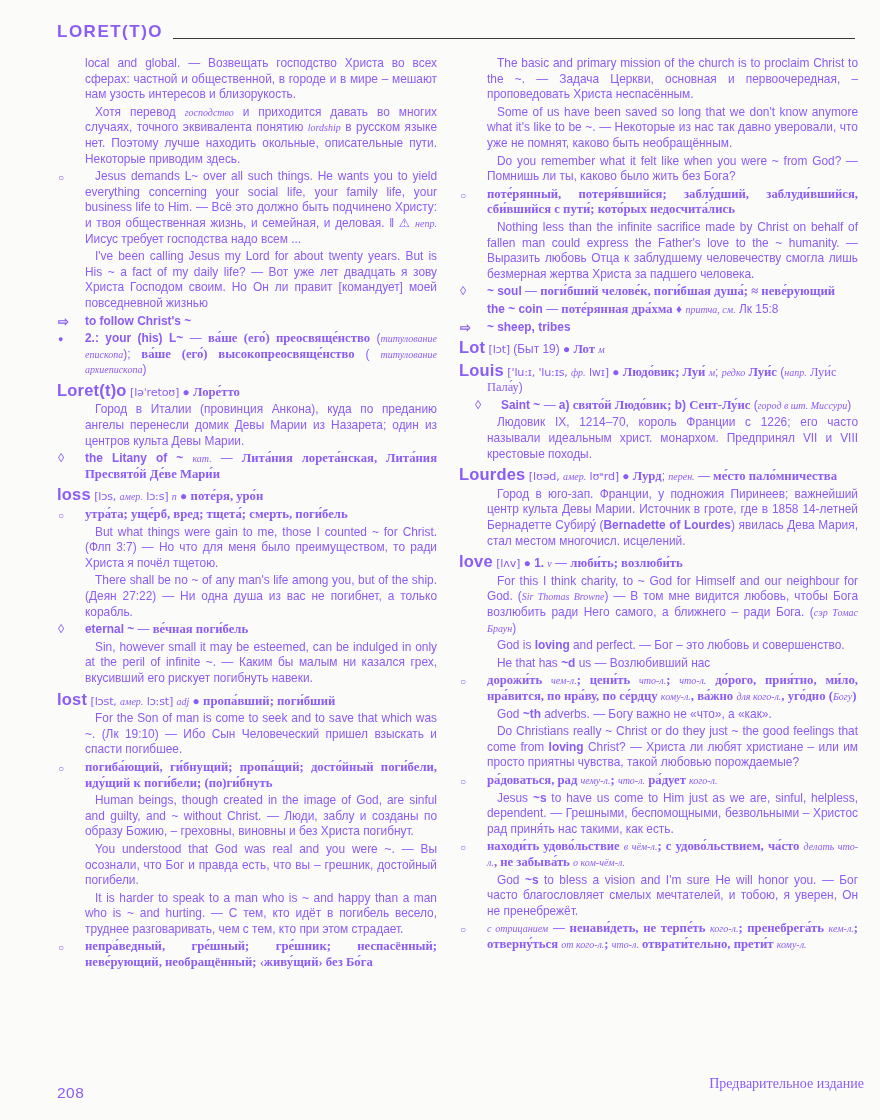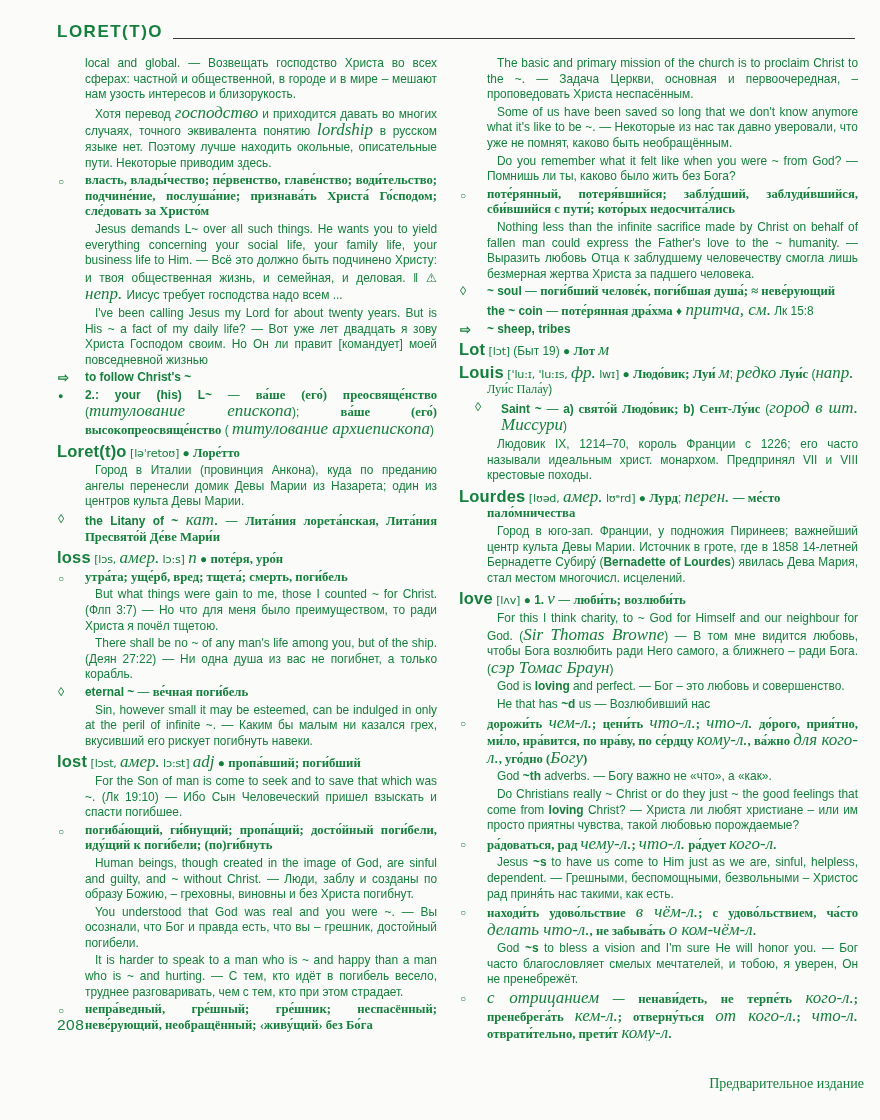--- a/index.html
+++ b/index.html
@@ -2,21 +2,21 @@
 <html><head>
 <meta charset="utf-8">
 <style>
   html,body{margin:0;padding:0;}
   body{background:#e8e8e6;}
   .page{
     position:relative;
     width:880px;height:1120px;
     background:#fbfbf9;
     font-family:"Liberation Sans",sans-serif;
-    color:#15803d;
+    color:#8b5cf6;
     overflow:hidden;
   }
   .page-header{
     position:absolute;left:57px;right:25px;top:22px;
     display:flex;align-items:flex-end;
   }
   .page-header .title{
     font-weight:bold;font-size:17px;letter-spacing:1.5px;
     white-space:nowrap;padding-right:10px;
   }
@@ -47,48 +47,48 @@
   .marker{
     position:absolute;left:1px;top:0;
     text-indent:0;
   }
   .marker-sense{font-size:10px;top:1px;}
   .marker-phrase{font-size:12.5px;top:0;}
   .marker-bullet{font-size:9px;top:1px;}
   .marker-ref{font-size:13px;font-weight:bold;top:0;}
   .seg-n{}
   .seg-b{font-weight:bold;}
-  .seg-i{font-family:"Liberation Serif",serif;font-style:italic;font-size:17px;}
+  .seg-i{font-family:"Liberation Serif",serif;font-style:italic;font-size:10px;}
   .seg-sb{font-family:"Liberation Serif",serif;font-weight:bold;font-size:12.7px;}
   .seg-sr{font-family:"Liberation Serif",serif;font-size:12.4px;}
   .seg-tr{font-family:"DejaVu Sans",sans-serif;font-size:11.2px;letter-spacing:-0.2px;text-align:center;}
   .seg-hw{font-weight:bold;font-size:16.5px;letter-spacing:0.2px;}
   .seg-w{font-size:12.5px;}
   .page-number{
-    position:absolute;left:57px;top:1016px;
+    position:absolute;left:57px;top:1084px;
     font-size:15.5px;letter-spacing:0.5px;
   }
   .edition-note{
     position:absolute;right:16px;top:1076px;
     font-family:"Liberation Serif",serif;font-size:14px;
   }
 </style>
 </head>
 <body>
 
 <div class="page">
   <div class="page-header">
     <span class="title">LORET(T)O</span>
     <span class="rule"></span>
   </div>
   <div class="columns">
     <div class="col col-left">
         <div class="block example no-indent"><span class="seg-n">local and global. — Возвещать господство Христа во всех сферах: частной и общественной, в городе и в мире – мешают нам узость интересов и близорукость.</span></div>
         <div class="block example"><span class="seg-n">Хотя перевод </span><span class="seg-i">господство</span><span class="seg-n"> и приходится давать во многих случаях, точного эквивалента понятию </span><span class="seg-i">lordship</span><span class="seg-n"> в русском языке нет. Поэтому лучше находить окольные, описательные пути. Некоторые приводим здесь.</span></div>
-        <div class="block sense"><span class="marker marker-sense">○</span><span class="seg-sb">власть, влады́чество; пе́рвенство, главе́нство; води́тельство; подчине́ние, послуша́ние; признава́ть Христа́ Го́сподом; сле́довать за Христо́м</span></div>
+        <div class="block sense"><span class="marker marker-sense">○</span></div>
         <div class="block example"><span class="seg-n">Jesus demands L~ over all such things. He wants you to yield everything concerning your social life, your family life, your business life to Him. — Всё это должно быть подчинено Христу: и твоя общественная жизнь, и семейная, и деловая. ‖ </span><span class="seg-w">⚠</span><span class="seg-i"> непр. </span><span class="seg-n">Иисус требует господства надо всем ...</span></div>
         <div class="block example"><span class="seg-n">I've been calling Jesus my Lord for about twenty years. But is His ~ a fact of my daily life? — Вот уже лет двадцать я зову Христа Господом своим. Но Он ли правит [командует] моей повседневной жизнью</span></div>
         <div class="block ref"><span class="marker marker-ref">⇨</span><span class="seg-b">to follow Christ's ~</span></div>
         <div class="block sense"><span class="marker marker-bullet">●</span><span class="seg-b">2.: your (his) L~</span><span class="seg-n"> — </span><span class="seg-sb">ва́ше (его́) преосвяще́нство</span><span class="seg-n"> (</span><span class="seg-i">титулование епископа</span><span class="seg-n">); </span><span class="seg-sb">ва́ше (его́) высокопреосвяще́нство</span><span class="seg-n"> ( </span><span class="seg-i">титулование архиепископа</span><span class="seg-n">)</span></div>
         <div class="block headword"><span class="seg-hw">Loret(t)o</span><span class="seg-tr"> [ləˈretoʊ] </span><span class="seg-n">● </span><span class="seg-sb">Лоре́тто</span></div>
         <div class="block note"><span class="seg-n">Город в Италии (провинция Анкона), куда по преданию ангелы перенесли домик Девы Марии из Назарета; один из центров культа Девы Марии.</span></div>
         <div class="block phrase"><span class="marker marker-phrase">◊</span><span class="seg-b">the Litany of ~ </span><span class="seg-i">кат.</span><span class="seg-n"> — </span><span class="seg-sb">Лита́ния лорета́нская, Лита́ния Пресвято́й Де́ве Мари́и</span></div>
         <div class="block headword"><span class="seg-hw">loss</span><span class="seg-tr"> [lɔs, </span><span class="seg-i">амер.</span><span class="seg-tr"> lɔ:s] </span><span class="seg-i">n</span><span class="seg-n"> ● </span><span class="seg-sb">поте́ря, уро́н</span></div>
         <div class="block sense"><span class="marker marker-sense">○</span><span class="seg-sb">утра́та; уще́рб, вред; тщета́; смерть, поги́бель</span></div>
         <div class="block example"><span class="seg-n">But what things were gain to me, those I counted ~ for Christ. (Флп 3:7) — Но что для меня было преимуществом, то ради Христа я почёл тщетою.</span></div>

